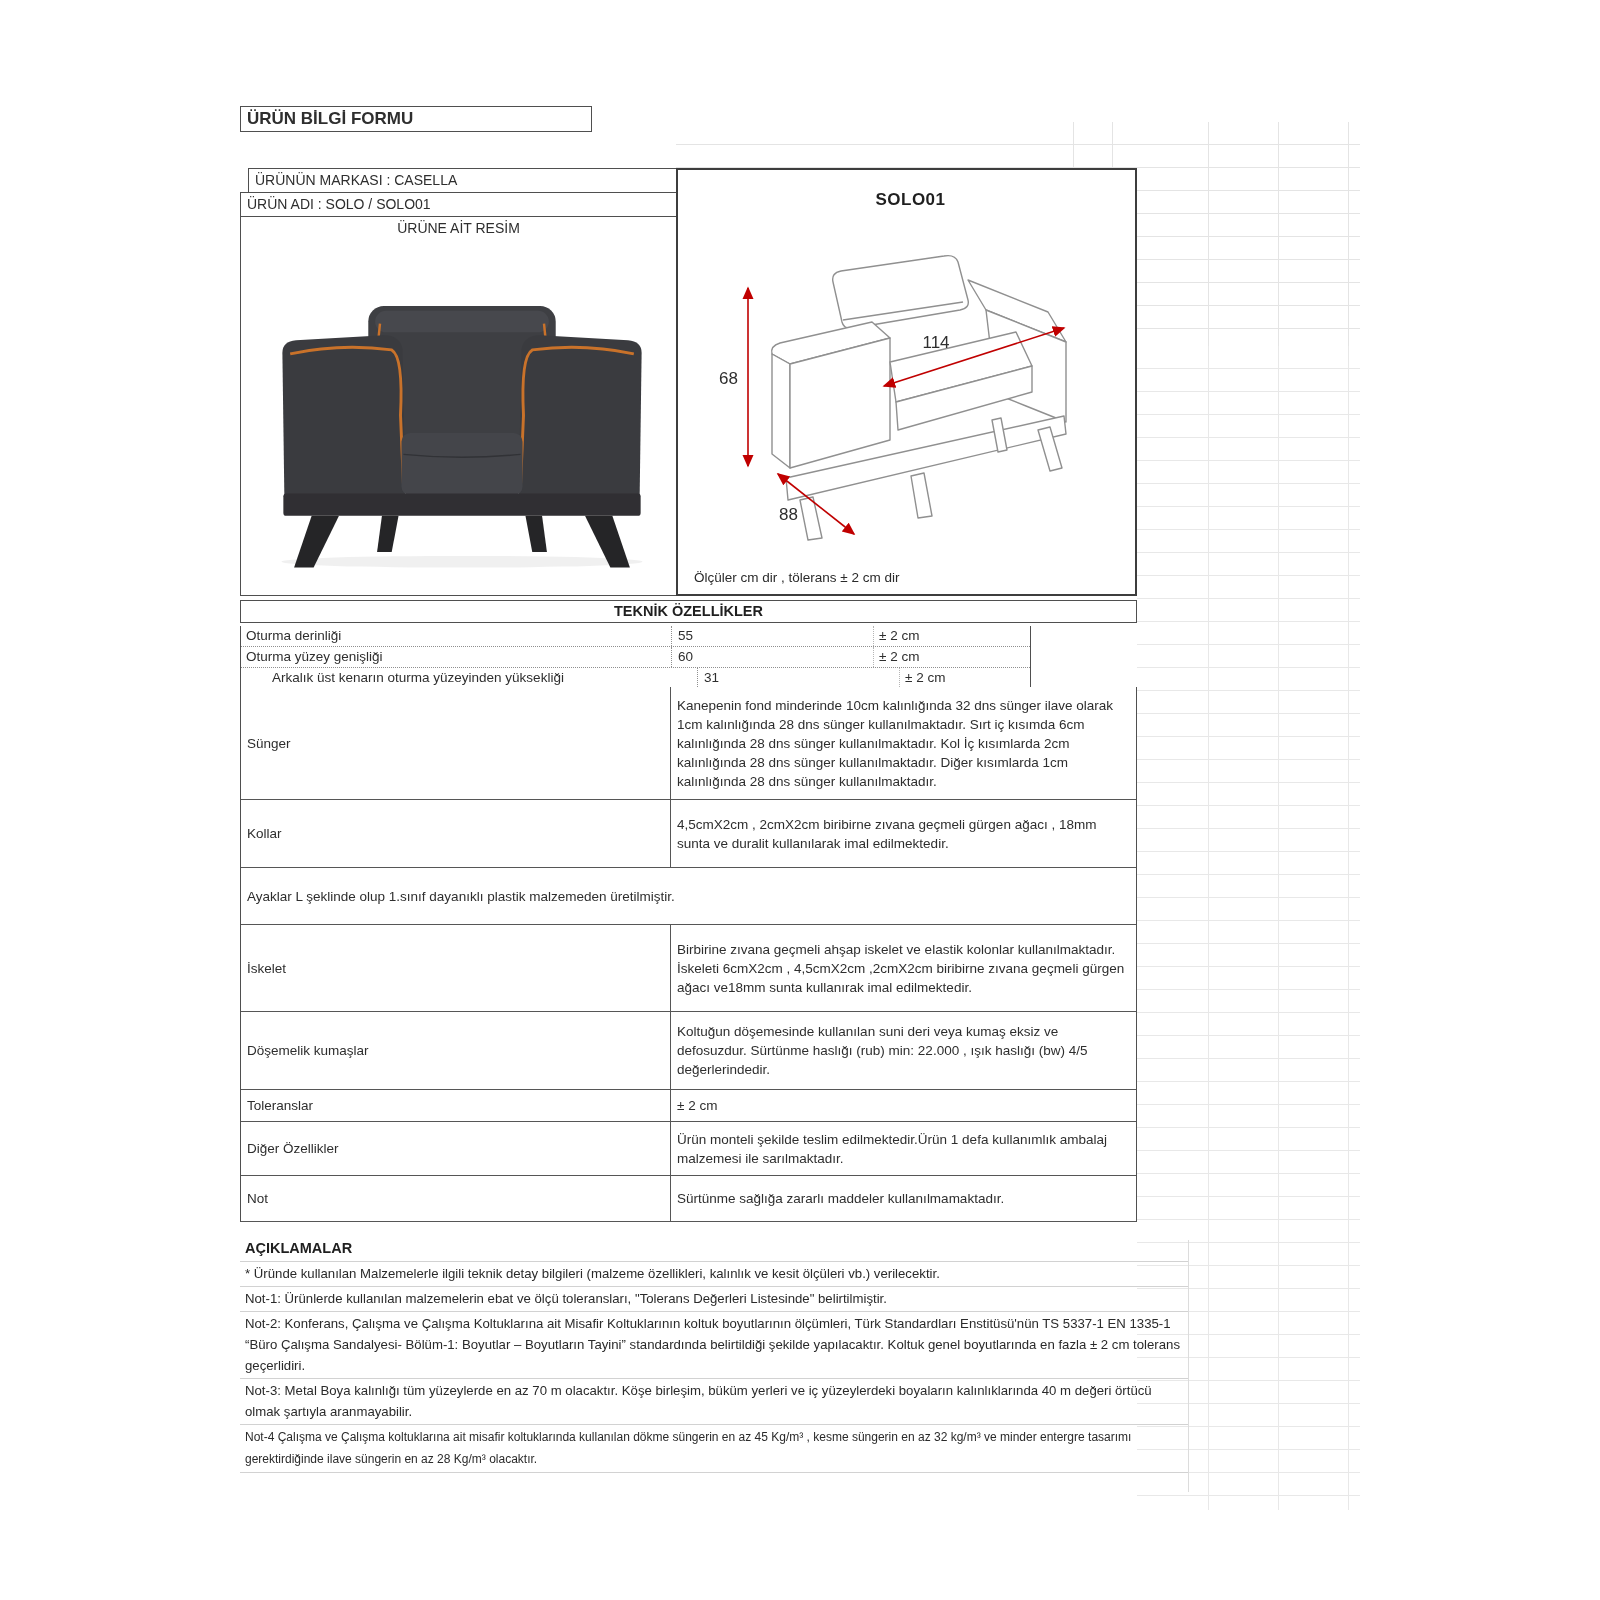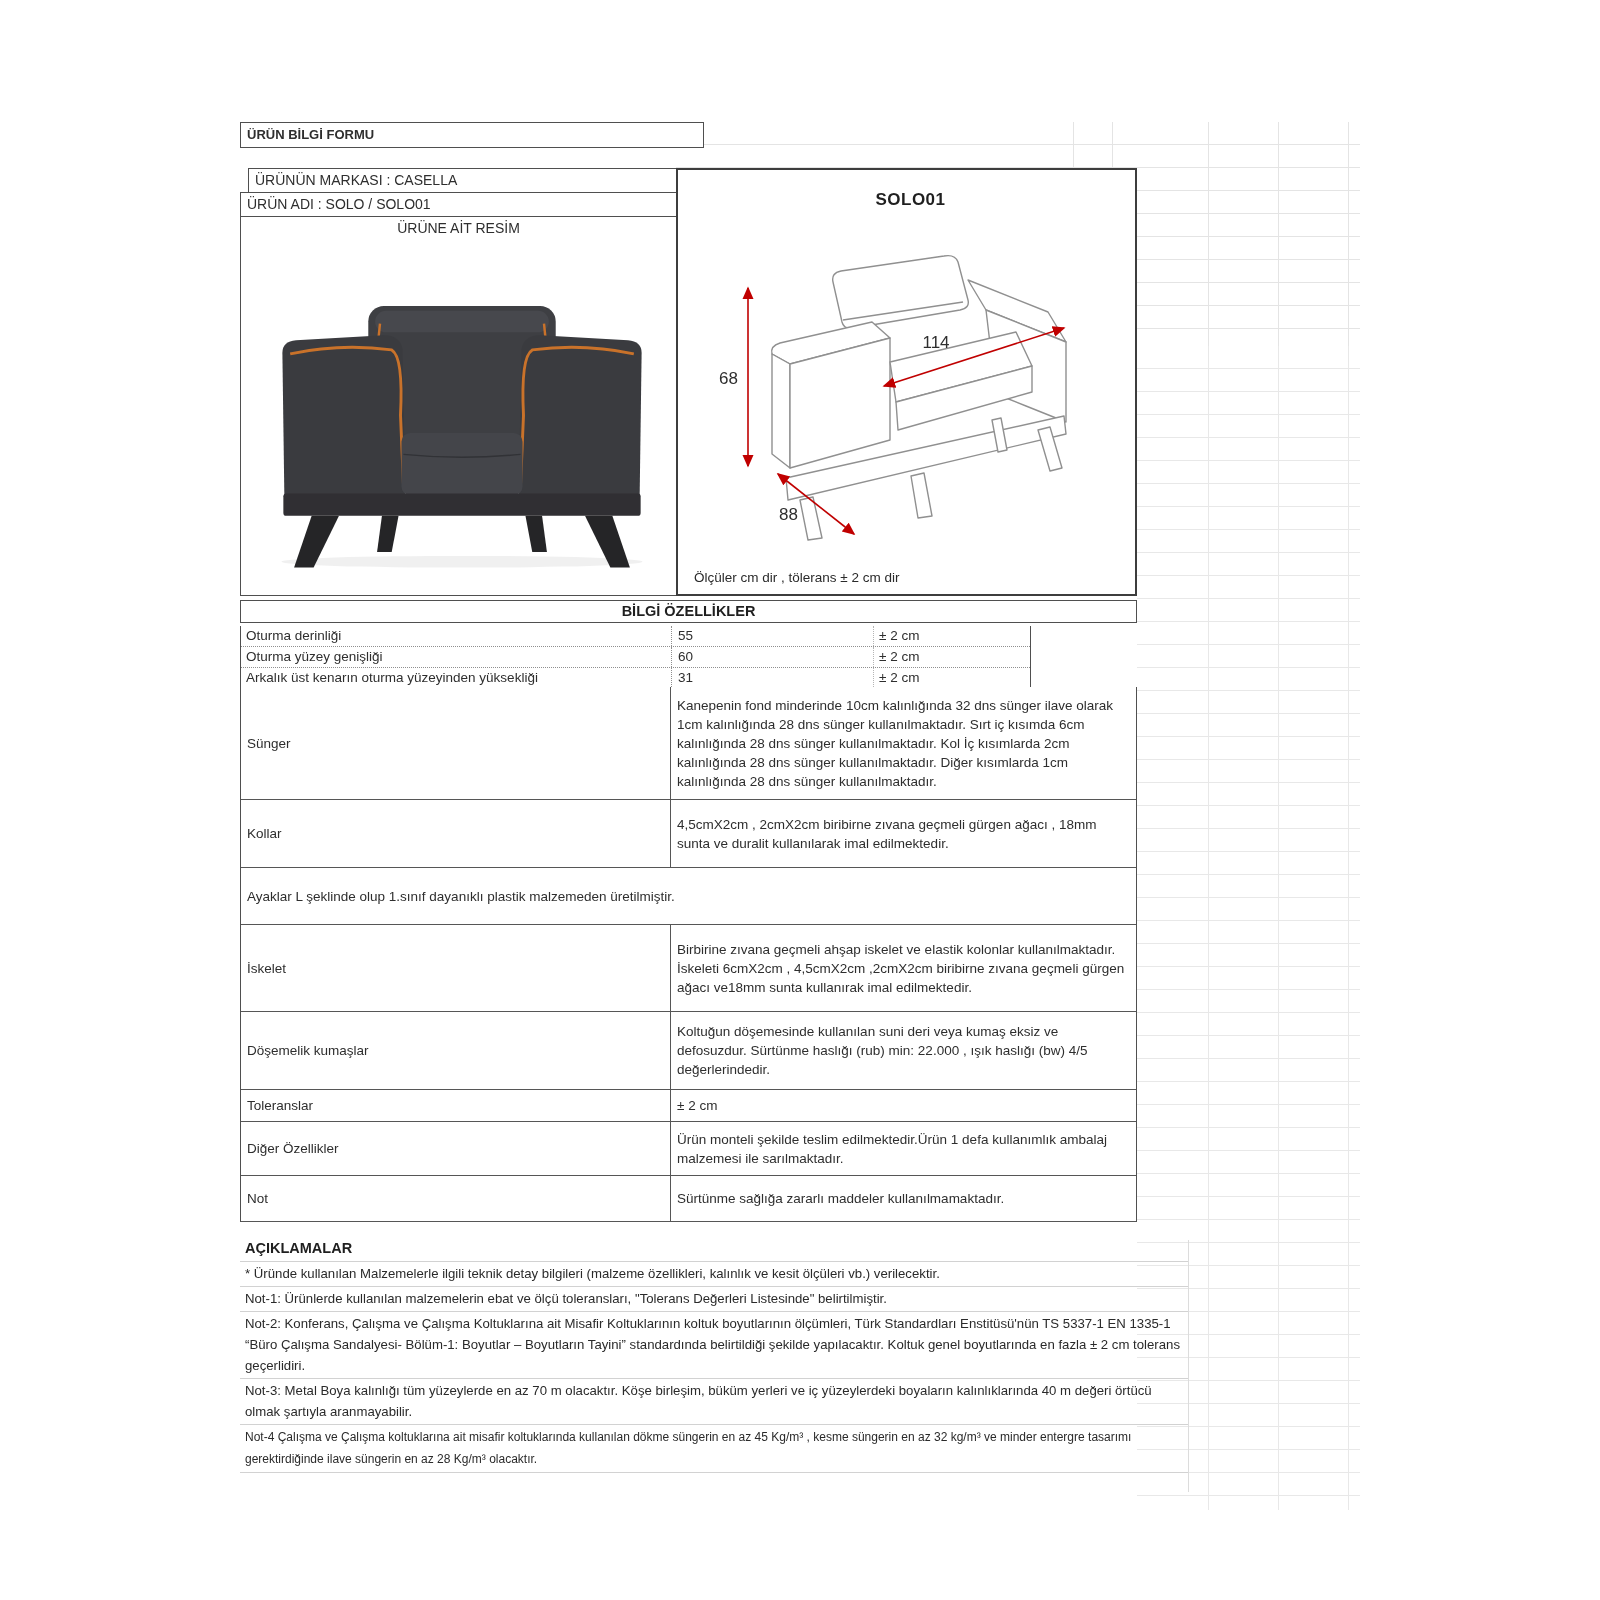--- a/index.html
+++ b/index.html
@@ -23,37 +23,37 @@
     background-image:
       linear-gradient(90deg, transparent 71px, #e8e8e8 71px, #e8e8e8 72px, transparent 72px),
       linear-gradient(90deg, transparent 141px, #e8e8e8 141px, #e8e8e8 142px, transparent 142px),
       linear-gradient(90deg, transparent 211px, #e8e8e8 211px, #e8e8e8 212px, transparent 212px),
       repeating-linear-gradient(to bottom, transparent 0 22px, #e8e8e8 22px 23px);
   }
   .notes-right-rule { left:1188px; top:1240px; width:1px; height:252px; background:#dcdcdc; }
 
   
   .cell { position:absolute; background:#fff; border:1px solid #4f4f4f; font-size:14px; line-height:22px; padding-left:6px; white-space:nowrap; overflow:hidden; }
-  .cell-title { left:240px; top:122px; width:464px; height:26px; font-weight:bold; font-size:13px; line-height:24px; }
+  .cell-title { left:240px; top:106px; width:352px; height:26px; font-weight:bold; font-size:17px; line-height:24px; }
   .cell-marka { left:248px; top:168px; width:436px; height:25px; }
   .cell-adi   { left:240px; top:192px; width:437px; height:25px; }
   .cell-resim { left:240px; top:216px; width:437px; height:26px; text-align:center; padding-left:0; }
   .cell-photo { left:240px; top:241px; width:437px; height:355px; border-top:none; }
 
   
   .diagram-box { position:absolute; left:676px; top:168px; width:461px; height:428px; background:#fff; border:2px solid #3d3d3d; }
   .diagram-title { text-align:center; font-weight:bold; font-size:17px; letter-spacing:.5px; margin-top:20px; color:#1f1f1f;margin-left:8px; }
   .diagram-note { position:absolute; left:16px; bottom:9px; font-size:13.5px; color:#2a2a2a; }
   .diagram-svg { position:absolute; left:8px; top:46px; }
 
   
   .tek-header { position:absolute; left:240px; top:600px; width:897px; height:23px; background:#fff; border:1px solid #4f4f4f; font-weight:bold; font-size:14.5px; text-align:center; line-height:21px; color:#1f1f1f; }
   .measures { position:absolute; left:240px; top:626px; width:791px; height:65px; background:#fff; border-left:1px solid #4f4f4f; border-right:1px solid #4f4f4f; }
   .mrow { position:relative; height:21px; border-bottom:1px dotted #8f8f8f; font-size:13.5px; }
-  .mrow:last-child { height:22px; border-bottom:1px solid #4f4f4f; }
+  .mrow:last-child { height:22px; border-bottom:1px solid #4f4f4f;margin-left:26px; }
   .mrow::before { content:""; position:absolute; left:430px; top:0; bottom:0; border-left:1px dotted #8f8f8f; }
   .mrow::after  { content:""; position:absolute; left:632px; top:0; bottom:0; border-left:1px dotted #b5b5b5; }
   .mlabel { position:absolute; left:5px; top:2px; }
   .mval   { position:absolute; left:437px; top:2px; }
   .mtol   { position:absolute; left:638px; top:2px; }
 
   .details { position:absolute; left:240px; top:687px; width:897px; background:#fff; border-left:1px solid #4f4f4f; border-right:1px solid #4f4f4f; }
   .drow { display:flex; border-bottom:1px solid #565656; }
   .dlabel { width:430px; border-right:1px solid #565656; display:flex; align-items:center; padding-left:6px; font-size:13.5px; }
   .dtext { flex:1; display:flex; align-items:center; padding:3px 8px 3px 6px; font-size:13.5px; line-height:19px; }
@@ -145,21 +145,21 @@
       </g>
       <g fill="#2e2e2e" font-size="17" font-weight="bold" style="font-weight:500;">
         <text x="52" y="168" text-anchor="end">68</text>
         <text x="250" y="132" text-anchor="middle">114</text>
         <text x="112" y="304" text-anchor="end">88</text>
       </g>
     </svg>
     <div class="diagram-note">Ölçüler cm dir , tölerans ± 2 cm dir</div>
   </div>
 
-  <div class="tek-header">BİLGİ ÖZELLİKLER</div>
+  <div class="tek-header">TEKNİK ÖZELLİKLER</div>
 
   <div class="measures">
     <div class="mrow">
       <span class="mlabel">Oturma derinliği</span>
       <span class="mval">55</span>
       <span class="mtol">± 2 cm</span>
     </div>
     <div class="mrow">
       <span class="mlabel">Oturma yüzey genişliği</span>
       <span class="mval">60</span>

